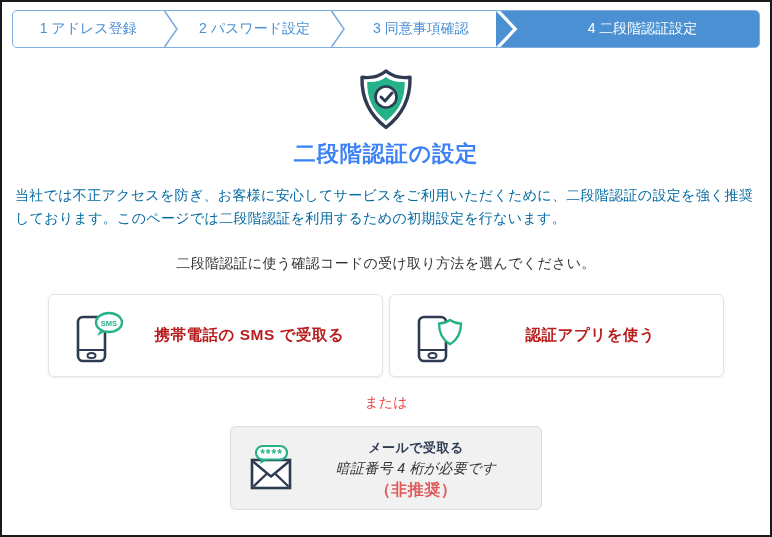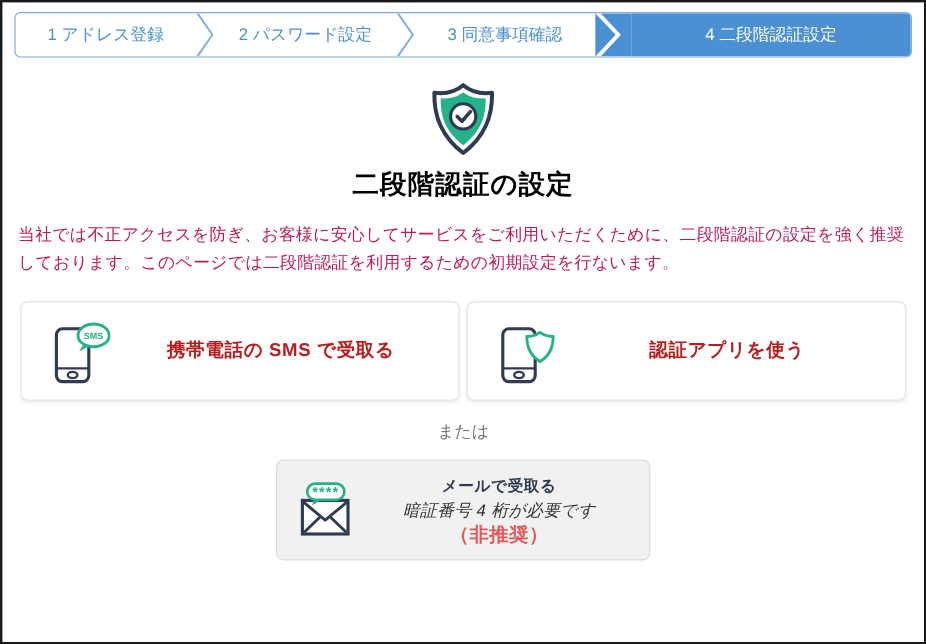--- a/index.html
+++ b/index.html
@@ -38,69 +38,69 @@
   .sep { width: 16px; position: relative; flex: none; }
   .sep svg { display: block; width: 100%; height: 100%; }
   .sep-active { width: 30px; position: relative; flex: none; }
   .sep-active svg { display: block; width: 100%; height: 100%; }
   
   .hero-icon { display: flex; justify-content: center; margin-top: 20px; }
   .page-title {
     text-align: center;
     font-size: 22px;
     font-weight: bold;
-    color: #000000;
+    color: #3b82f6;
     margin-top: 9px;
     letter-spacing: 1px;
   }
   
   .intro {
     margin: 15px 13px 0;
     font-size: 14px;
     line-height: 23px;
-    color: #be185d;
+    color: #0369a1;
     letter-spacing: 0.3px;
   }
   .instruction {
     text-align: center;
     margin-top: 25px;
     font-size: 14px;
     color: #333;
     letter-spacing: 0.3px;
   }
   
   .options-row {
     display: flex;
     justify-content: center;
     gap: 6px;
     margin-top: 21px;
   }
   .option-card {
-    width: 366px; height: 83px;
+    width: 335px; height: 83px;
     background: #fff;
     border: 1px solid #e4e4e4;
     border-radius: 6px;
     box-shadow: 0 1px 3px rgba(0,0,0,.07);
     display: flex; align-items: center;
     padding: 0 14px 0 24px;
     cursor: pointer;
   }
   .option-card .icon-wrap { width: 58px; flex: none; display: flex; align-items: center; }
   .option-card .option-label {
     flex: 1;
     font-size: 15.5px;
     font-weight: bold;
     color: #b91c1c;
     letter-spacing: 0.5px;
   }
   .or-text {
     text-align: center;
     margin-top: 17px;
     font-size: 14px;
-    color: #737373;
+    color: #ef4444;
   }
   
   .mail-row { display: flex; justify-content: center; margin-top: 14px; }
   .mail-card {
     width: 312px; height: 84px;
     background: #f1f1f1;
     border: 1px solid #dcdcdc;
     border-radius: 6px;
     display: flex; align-items: center;
     padding: 0 12px 0 18px;
@@ -146,20 +146,21 @@
       <path d="M34 3 C40 8 49 10.5 58 9.3 C58.5 28 53 45 34 59.5 C15 45 9.5 28 10 9.3 C19 10.5 28 8 34 3 Z" transform="translate(34 30) scale(0.78) translate(-34 -30)" fill="#26b288"></path>
       <circle cx="34" cy="29" r="10.5" fill="#ffffff" stroke="#2e3b52" stroke-width="2.6"></circle>
       <path d="M29 29 L33 33 L40 25" fill="none" stroke="#2e3b52" stroke-width="3" stroke-linecap="round" stroke-linejoin="round"></path>
     </svg>
   </div>
 
   <div class="page-title">二段階認証の設定</div>
 
   <div class="intro">当社では不正アクセスを防ぎ、お客様に安心してサービスをご利用いただくために、二段階認証の設定を強く推奨しております。このページでは二段階認証を利用するための初期設定を行ないます。</div>
 
+  <div class="instruction">二段階認証に使う確認コードの受け取り方法を選んでください。</div>
 
   <div class="options-row">
 
     <button class="option-card">
       <span class="icon-wrap">
         <svg width="50" height="56" viewBox="0 0 50 56">
           <rect x="5" y="9" width="27" height="44" rx="5" fill="#fff" stroke="#2e3b52" stroke-width="2.6"></rect>
           <line x1="5" y1="42" x2="32" y2="42" stroke="#2e3b52" stroke-width="2"></line>
           <ellipse cx="18.5" cy="47.5" rx="4" ry="2.6" fill="#fff" stroke="#2e3b52" stroke-width="2"></ellipse>
           <path d="M28 21 L24 28 L33 23 Z" fill="#26b288"></path>

